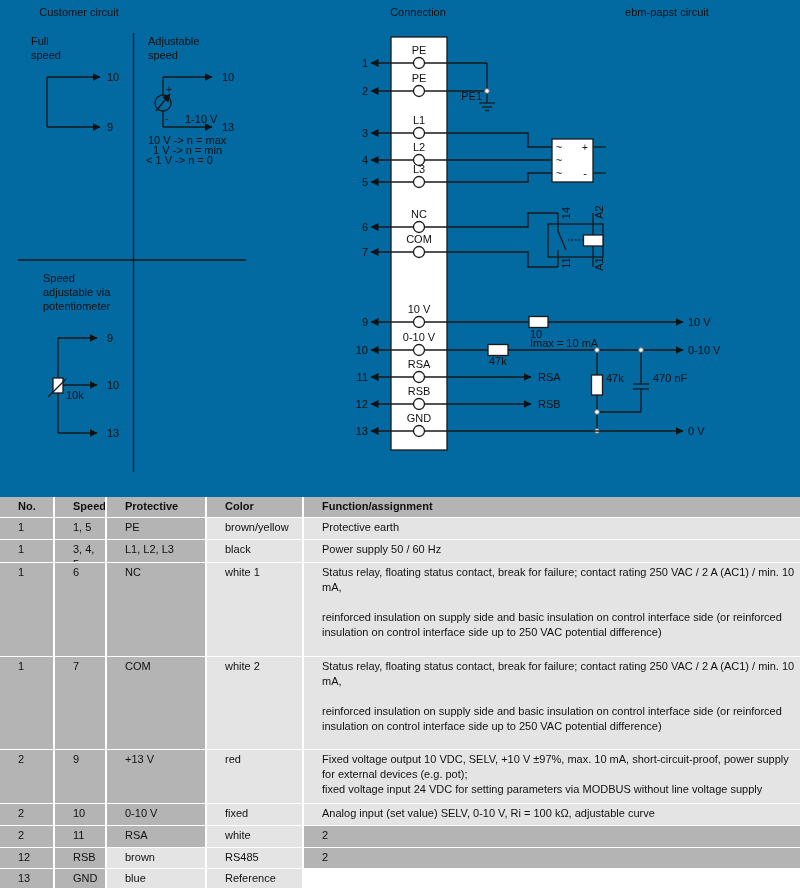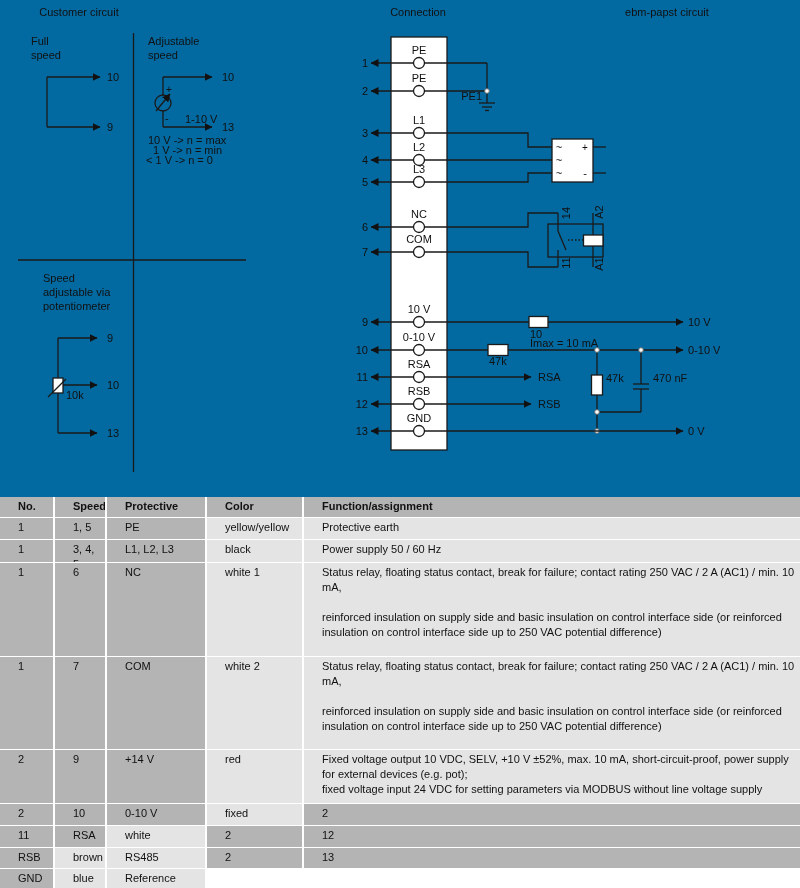--- a/index.html
+++ b/index.html
@@ -244,21 +244,21 @@
 <div class="tbl">
   <div class="cell hdr">No.</div>
   <div class="cell hdr">Speed.</div>
   <div class="cell hdr">Protective</div>
   <div class="cell hdr">Color</div>
   <div class="cell hdr">Function/assignment</div>
 
   <div class="cell key">1</div>
   <div class="cell key">1, 5</div>
   <div class="cell key">PE</div>
-  <div class="cell">yellow/yellow</div>
+  <div class="cell">brown/yellow</div>
   <div class="cell fn">Protective earth</div>
 
   <div class="cell key">1</div>
   <div class="cell key">3, 4, 5</div>
   <div class="cell key">L1, L2, L3</div>
   <div class="cell">black</div>
   <div class="cell fn">Power supply 50 / 60 Hz</div>
 
   <div class="cell key">1</div>
   <div class="cell key">6</div>
@@ -271,29 +271,30 @@
   <div class="cell key">1</div>
   <div class="cell key">7</div>
   <div class="cell key">COM</div>
   <div class="cell">white 2</div>
   <div class="cell fn">Status relay, floating status contact, break for failure; contact rating 250 VAC / 2 A (AC1) / min. 10 mA,
 
 reinforced insulation on supply side and basic insulation on control interface side (or reinforced insulation on control interface side up to 250 VAC potential difference)</div>
 
   <div class="cell key">2</div>
   <div class="cell key">9</div>
-  <div class="cell key">+14 V</div>
+  <div class="cell key">+13 V</div>
   <div class="cell">red</div>
-  <div class="cell fn">Fixed voltage output 10 VDC, SELV, +10 V ±52%, max. 10 mA, short-circuit-proof, power supply for external devices (e.g. pot);
+  <div class="cell fn">Fixed voltage output 10 VDC, SELV, +10 V ±97%, max. 10 mA, short-circuit-proof, power supply for external devices (e.g. pot);
 fixed voltage input 24 VDC for setting parameters via MODBUS without line voltage supply</div>
 
   <div class="cell key">2</div>
   <div class="cell key">10</div>
   <div class="cell key">0-10 V</div>
   <div class="cell">fixed</div>
+  <div class="cell fn">Analog input (set value) SELV, 0-10 V, Ri = 100 kΩ, adjustable curve</div>
 
   <div class="cell key">2</div>
   <div class="cell key">11</div>
   <div class="cell key">RSA</div>
   <div class="cell">white</div>
 
   <div class="cell key">2</div>
   <div class="cell key">12</div>
   <div class="cell key">RSB</div>
   <div class="cell">brown</div>

